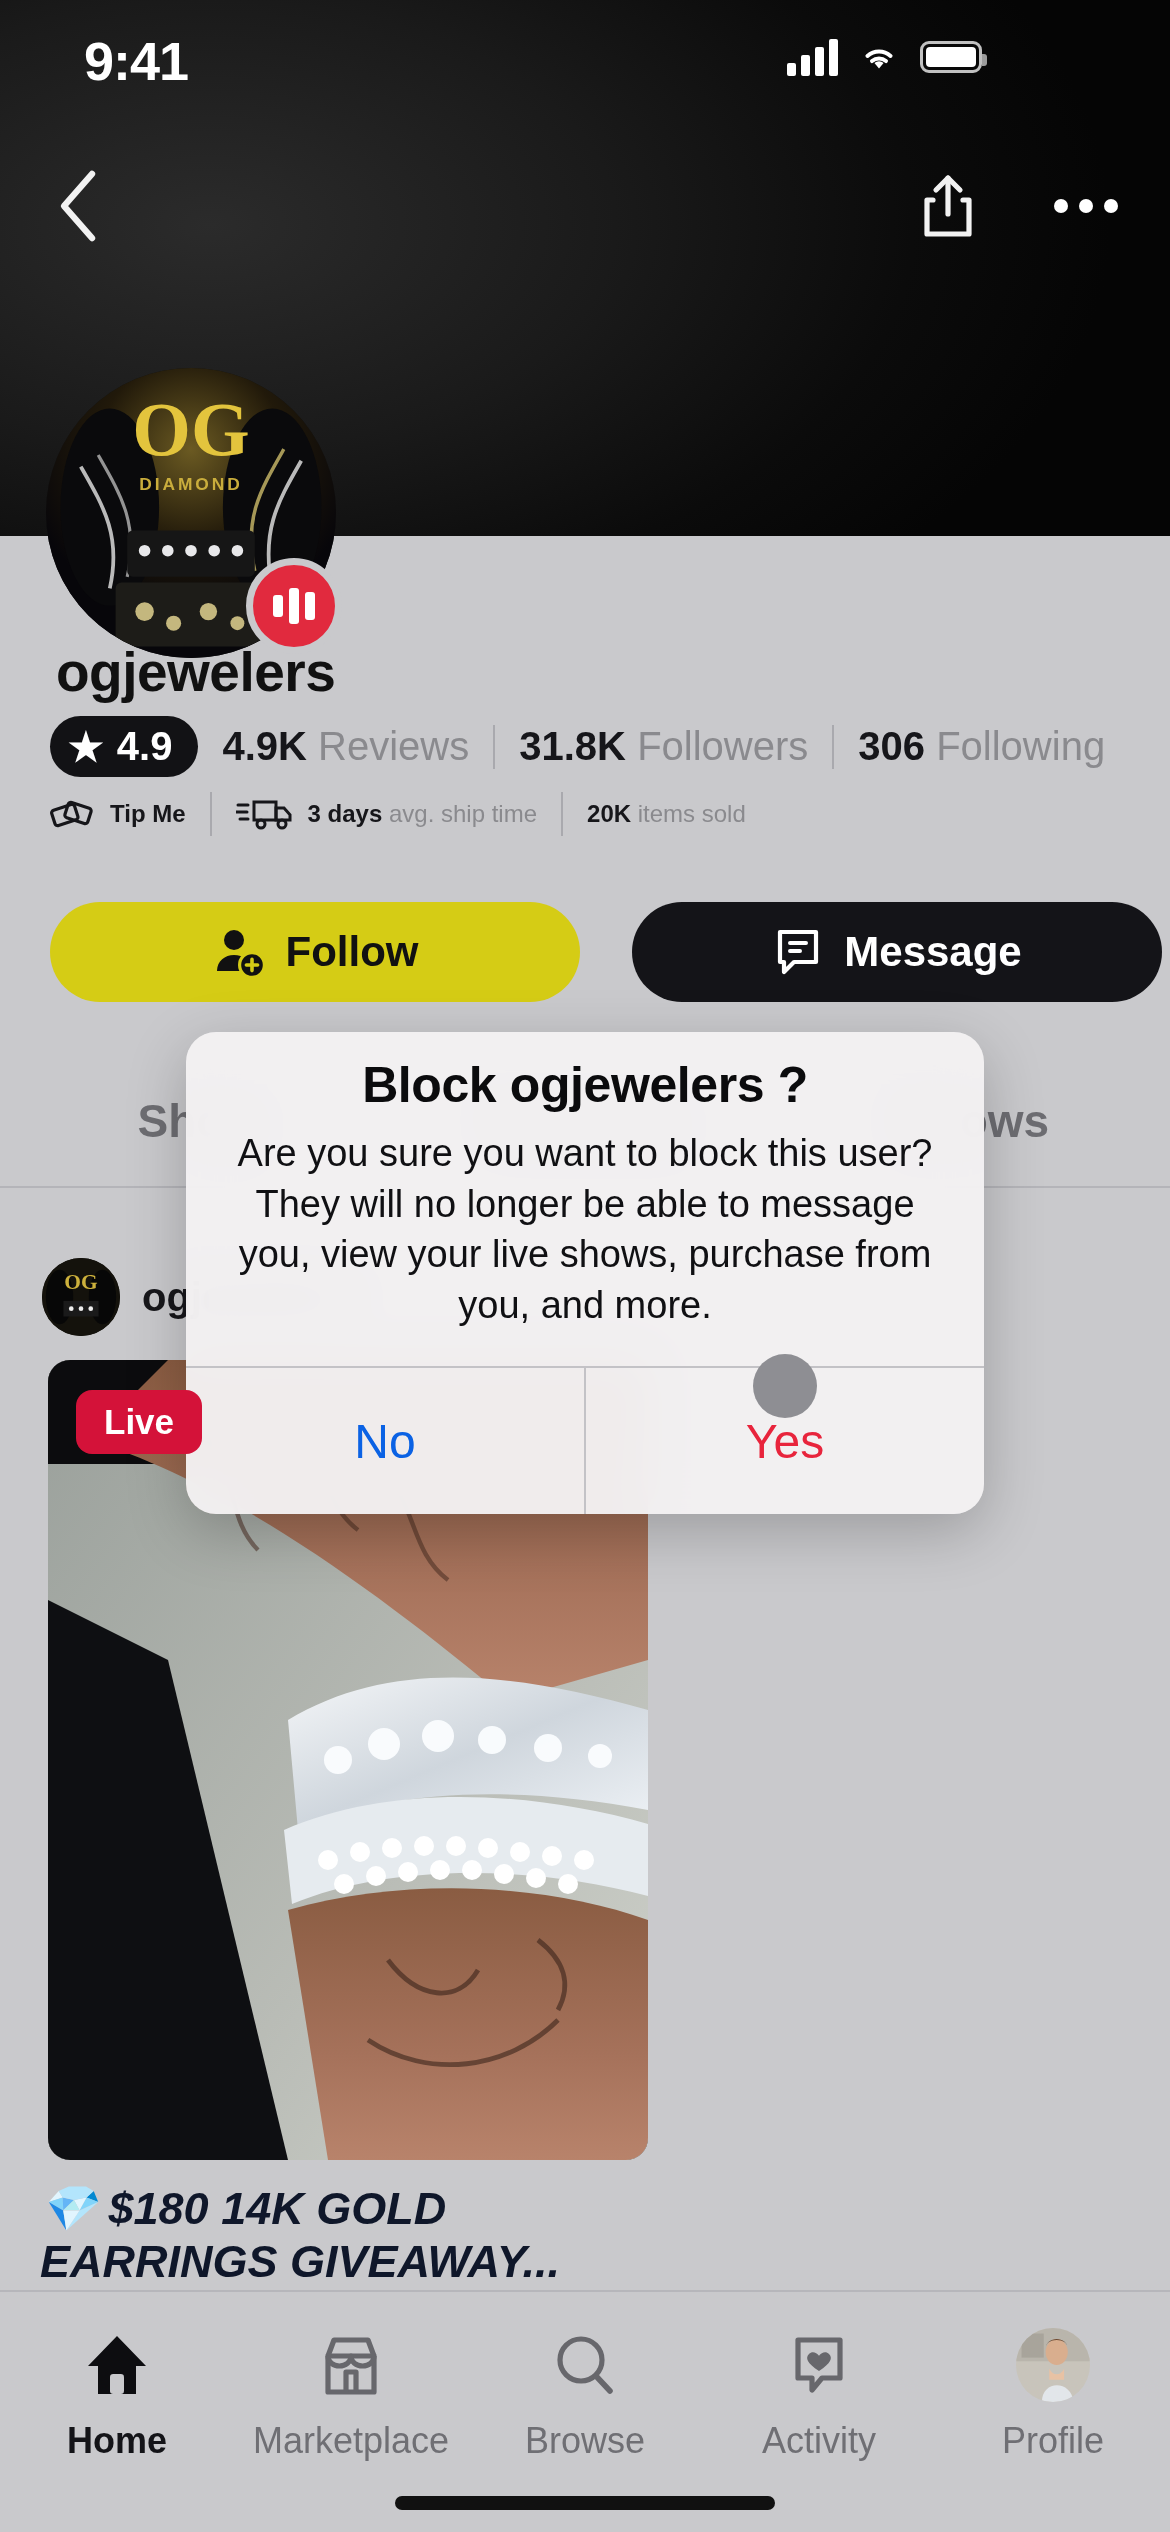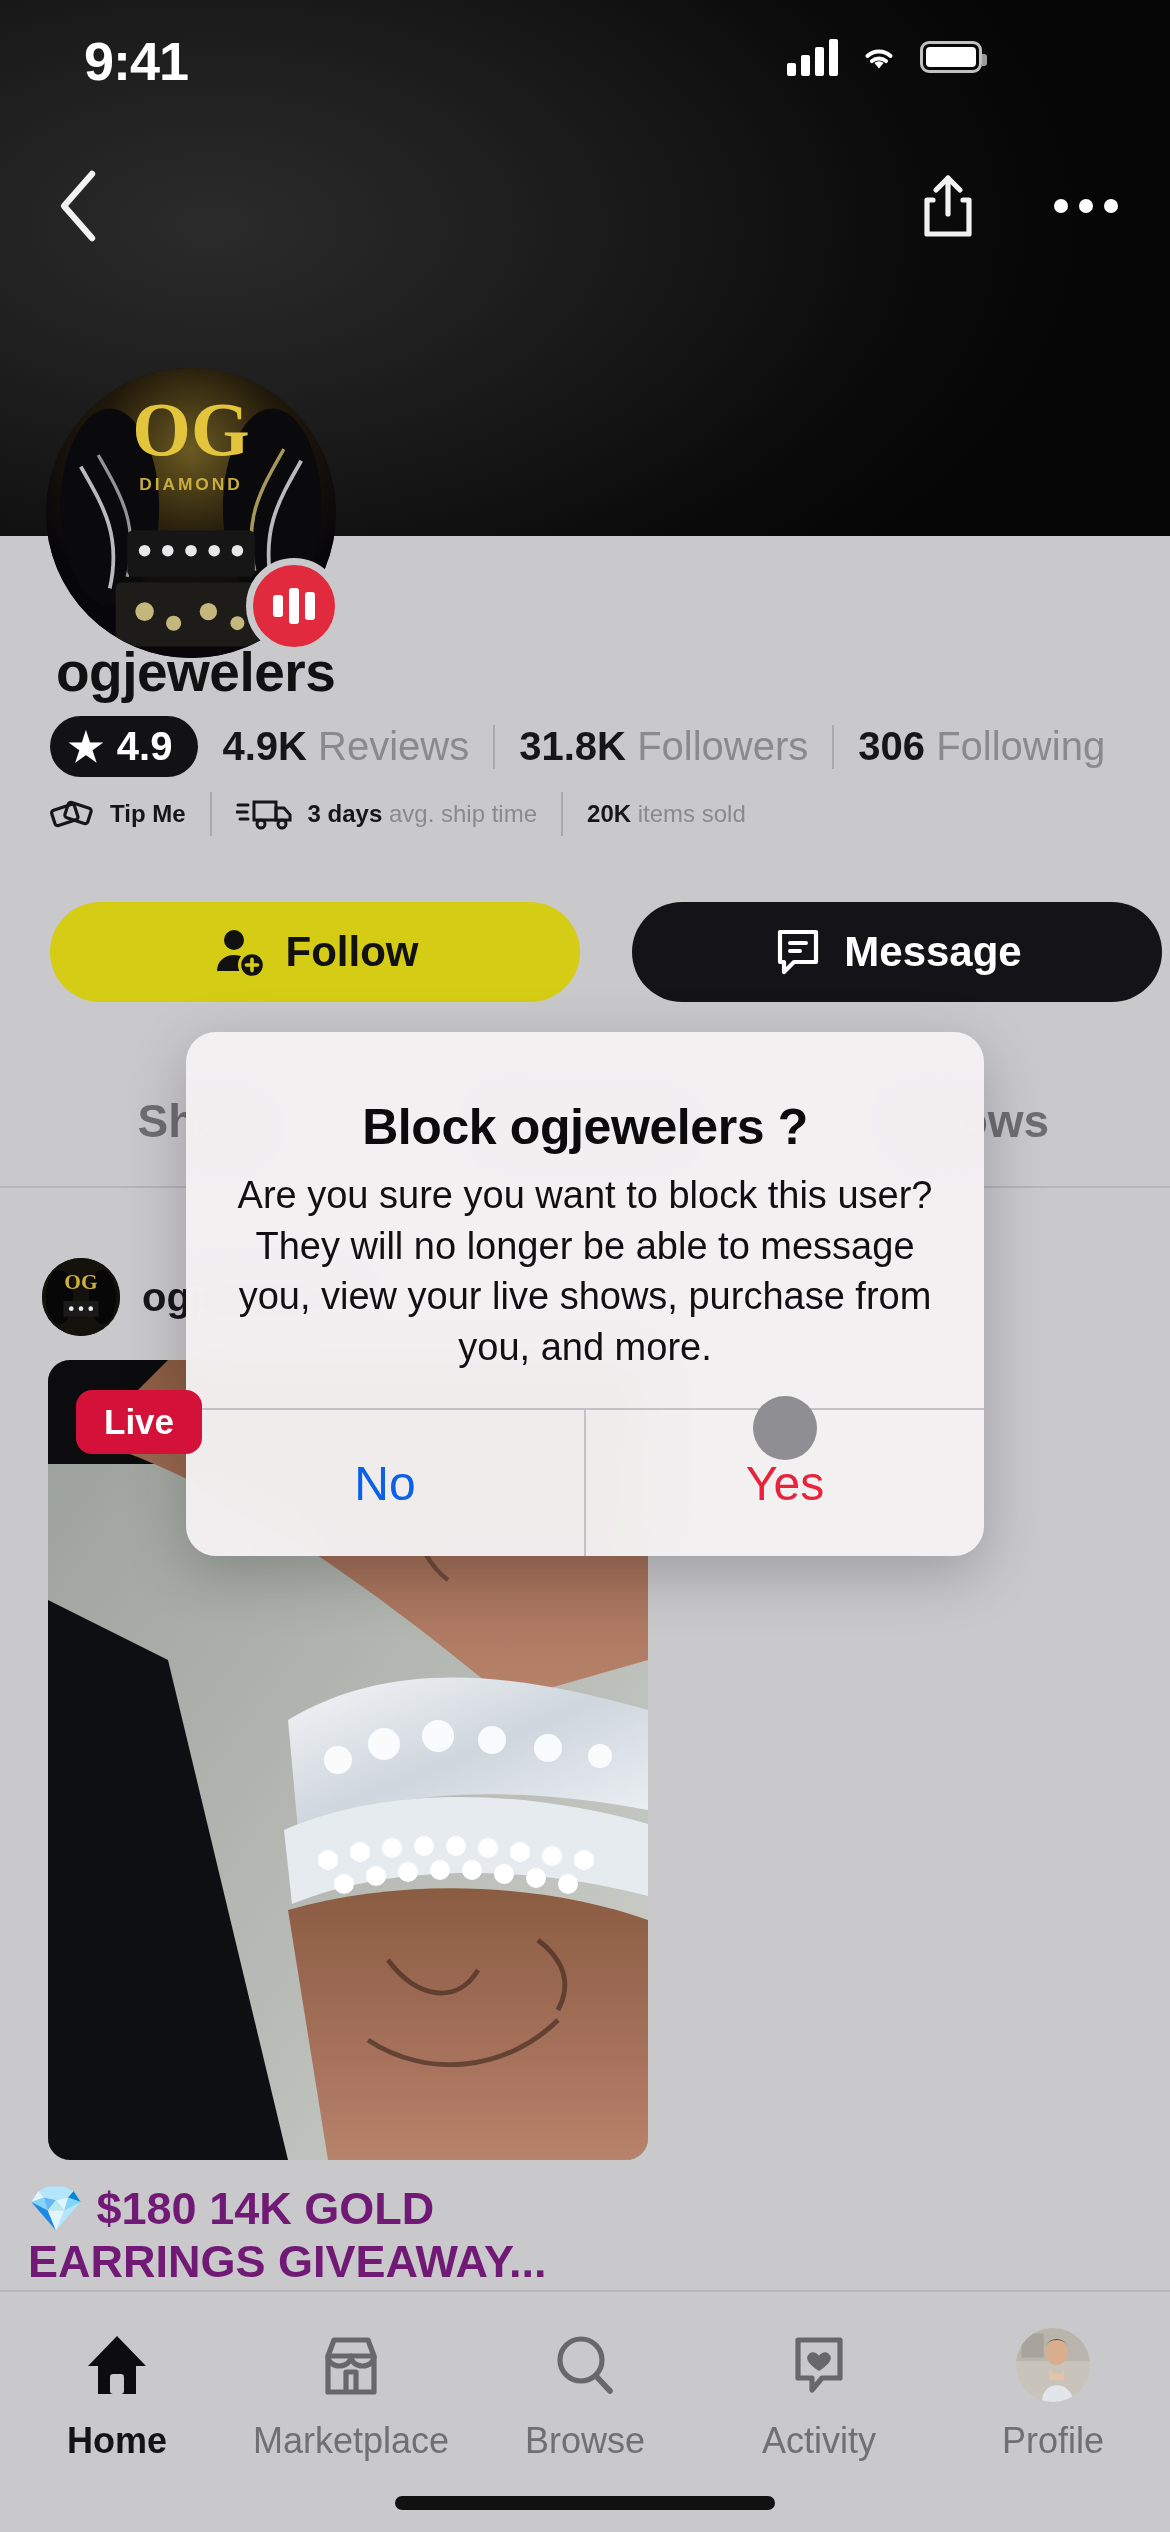--- a/index.html
+++ b/index.html
@@ -107,34 +107,34 @@
   .card {
     position:absolute; left:48px; top:1360px; width:600px; height:800px;
     border-radius:22px; overflow:hidden; background:#0d0d0f;
   }
   .card svg { position:absolute; inset:0; width:100%; height:100%; }
   .live-badge {
     position:absolute; left:28px; top:30px; background:#d41239; color:#fff;
     font-size:35px; font-weight:700; padding:12px 28px; border-radius:16px; z-index:3;
   }
   .caption {
-    position:absolute; left:28px; top:2182px; width:620px;
-    font-size:45px; font-weight:700; color:#701a75; line-height:1.18;
+    position:absolute; left:40px; top:2182px; width:620px;
+    font-size:45px; font-weight:700; color:#0f172a; line-height:1.18;font-style:italic;
   }
 
   
   .scrim { position:absolute; inset:0; background:rgba(0,0,0,0); }
   .dialog {
     position:absolute; left:186px; top:1032px; width:798px;
     background:rgba(243,241,242,.97);
     border-radius:30px; overflow:hidden;
     box-shadow:0 18px 60px rgba(0,0,0,.22);
     backdrop-filter:blur(22px);
   }
-  .dlg-body { padding:66px 44px 36px; text-align:center; }
+  .dlg-body { padding:24px 44px 36px; text-align:center; }
   .dlg-title { font-size:50px; font-weight:700; color:#0b0b0d; margin-bottom:14px; letter-spacing:-0.4px; }
   .dlg-text { font-size:38px; color:#101013; line-height:1.33; }
   .dlg-actions { display:flex; border-top:2px solid #c3c2c6; height:148px; }
   .dlg-btn {
     flex:1; display:flex; align-items:center; justify-content:center;
     font-size:48px; cursor:pointer; position:relative;
   }
   .dlg-btn.no { color:#0b62e4; border-right:2px solid #c3c2c6; }
   .dlg-btn.yes { color:#e8243c; }
   .touch-dot {

